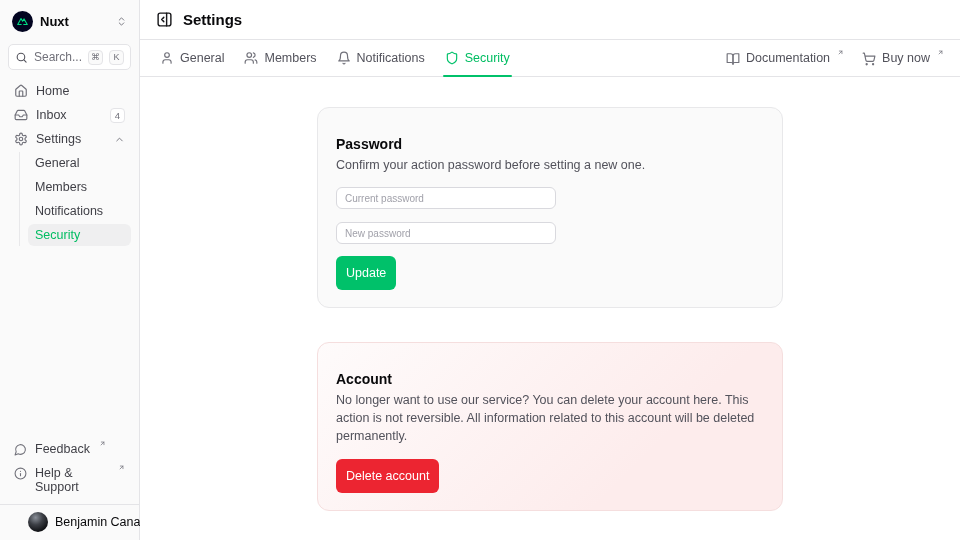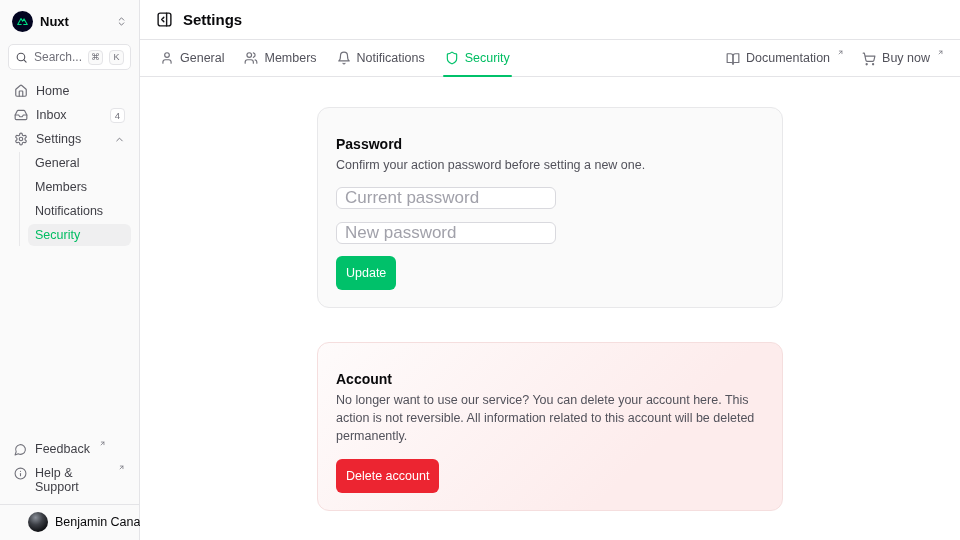--- a/index.html
+++ b/index.html
@@ -82,21 +82,21 @@
 
   .card { border-radius: 12px; padding: 28px 18px 17px 18px; }
   .card-password { background: #fafafa; border: 1px solid #e8e8ea; }
   .card-account { background: linear-gradient(135deg, #fefbfb 0%, #fdecec 70%); border: 1px solid #f5dede; }
   .card-title { font-size: 14px; font-weight: 700; color: #09090b; }
   .card-desc { font-size: 12.5px; color: #52525b; line-height: 18px; margin-top: 4px; }
 
   .pw-input {
     display: block; width: 220px; height: 22px; margin-top: 13px;
     background: #fff; border: 1px solid #d9d9de; border-radius: 6px;
-    padding: 0 8px; font-size: 17px; color: #18181b; outline: none;
+    padding: 0 8px; font-size: 10px; color: #18181b; outline: none;
     font-family: "Liberation Sans", "DejaVu Sans", sans-serif;
   }
   .pw-input::placeholder { color: #a1a1aa; }
 
   .btn { display: inline-flex; align-items: center; justify-content: center; border: none; border-radius: 6px; font-size: 12.5px; font-weight: 500; color: #fff; padding: 0 10px; height: 34px; cursor: pointer; font-family: "Liberation Sans", "DejaVu Sans", sans-serif; }
   .btn-update { background: #00c16a; margin-top: 12px; }
   .btn-delete { background: #ec2531; margin-top: 14px; }
 
   svg { display: block; }
 </style>

